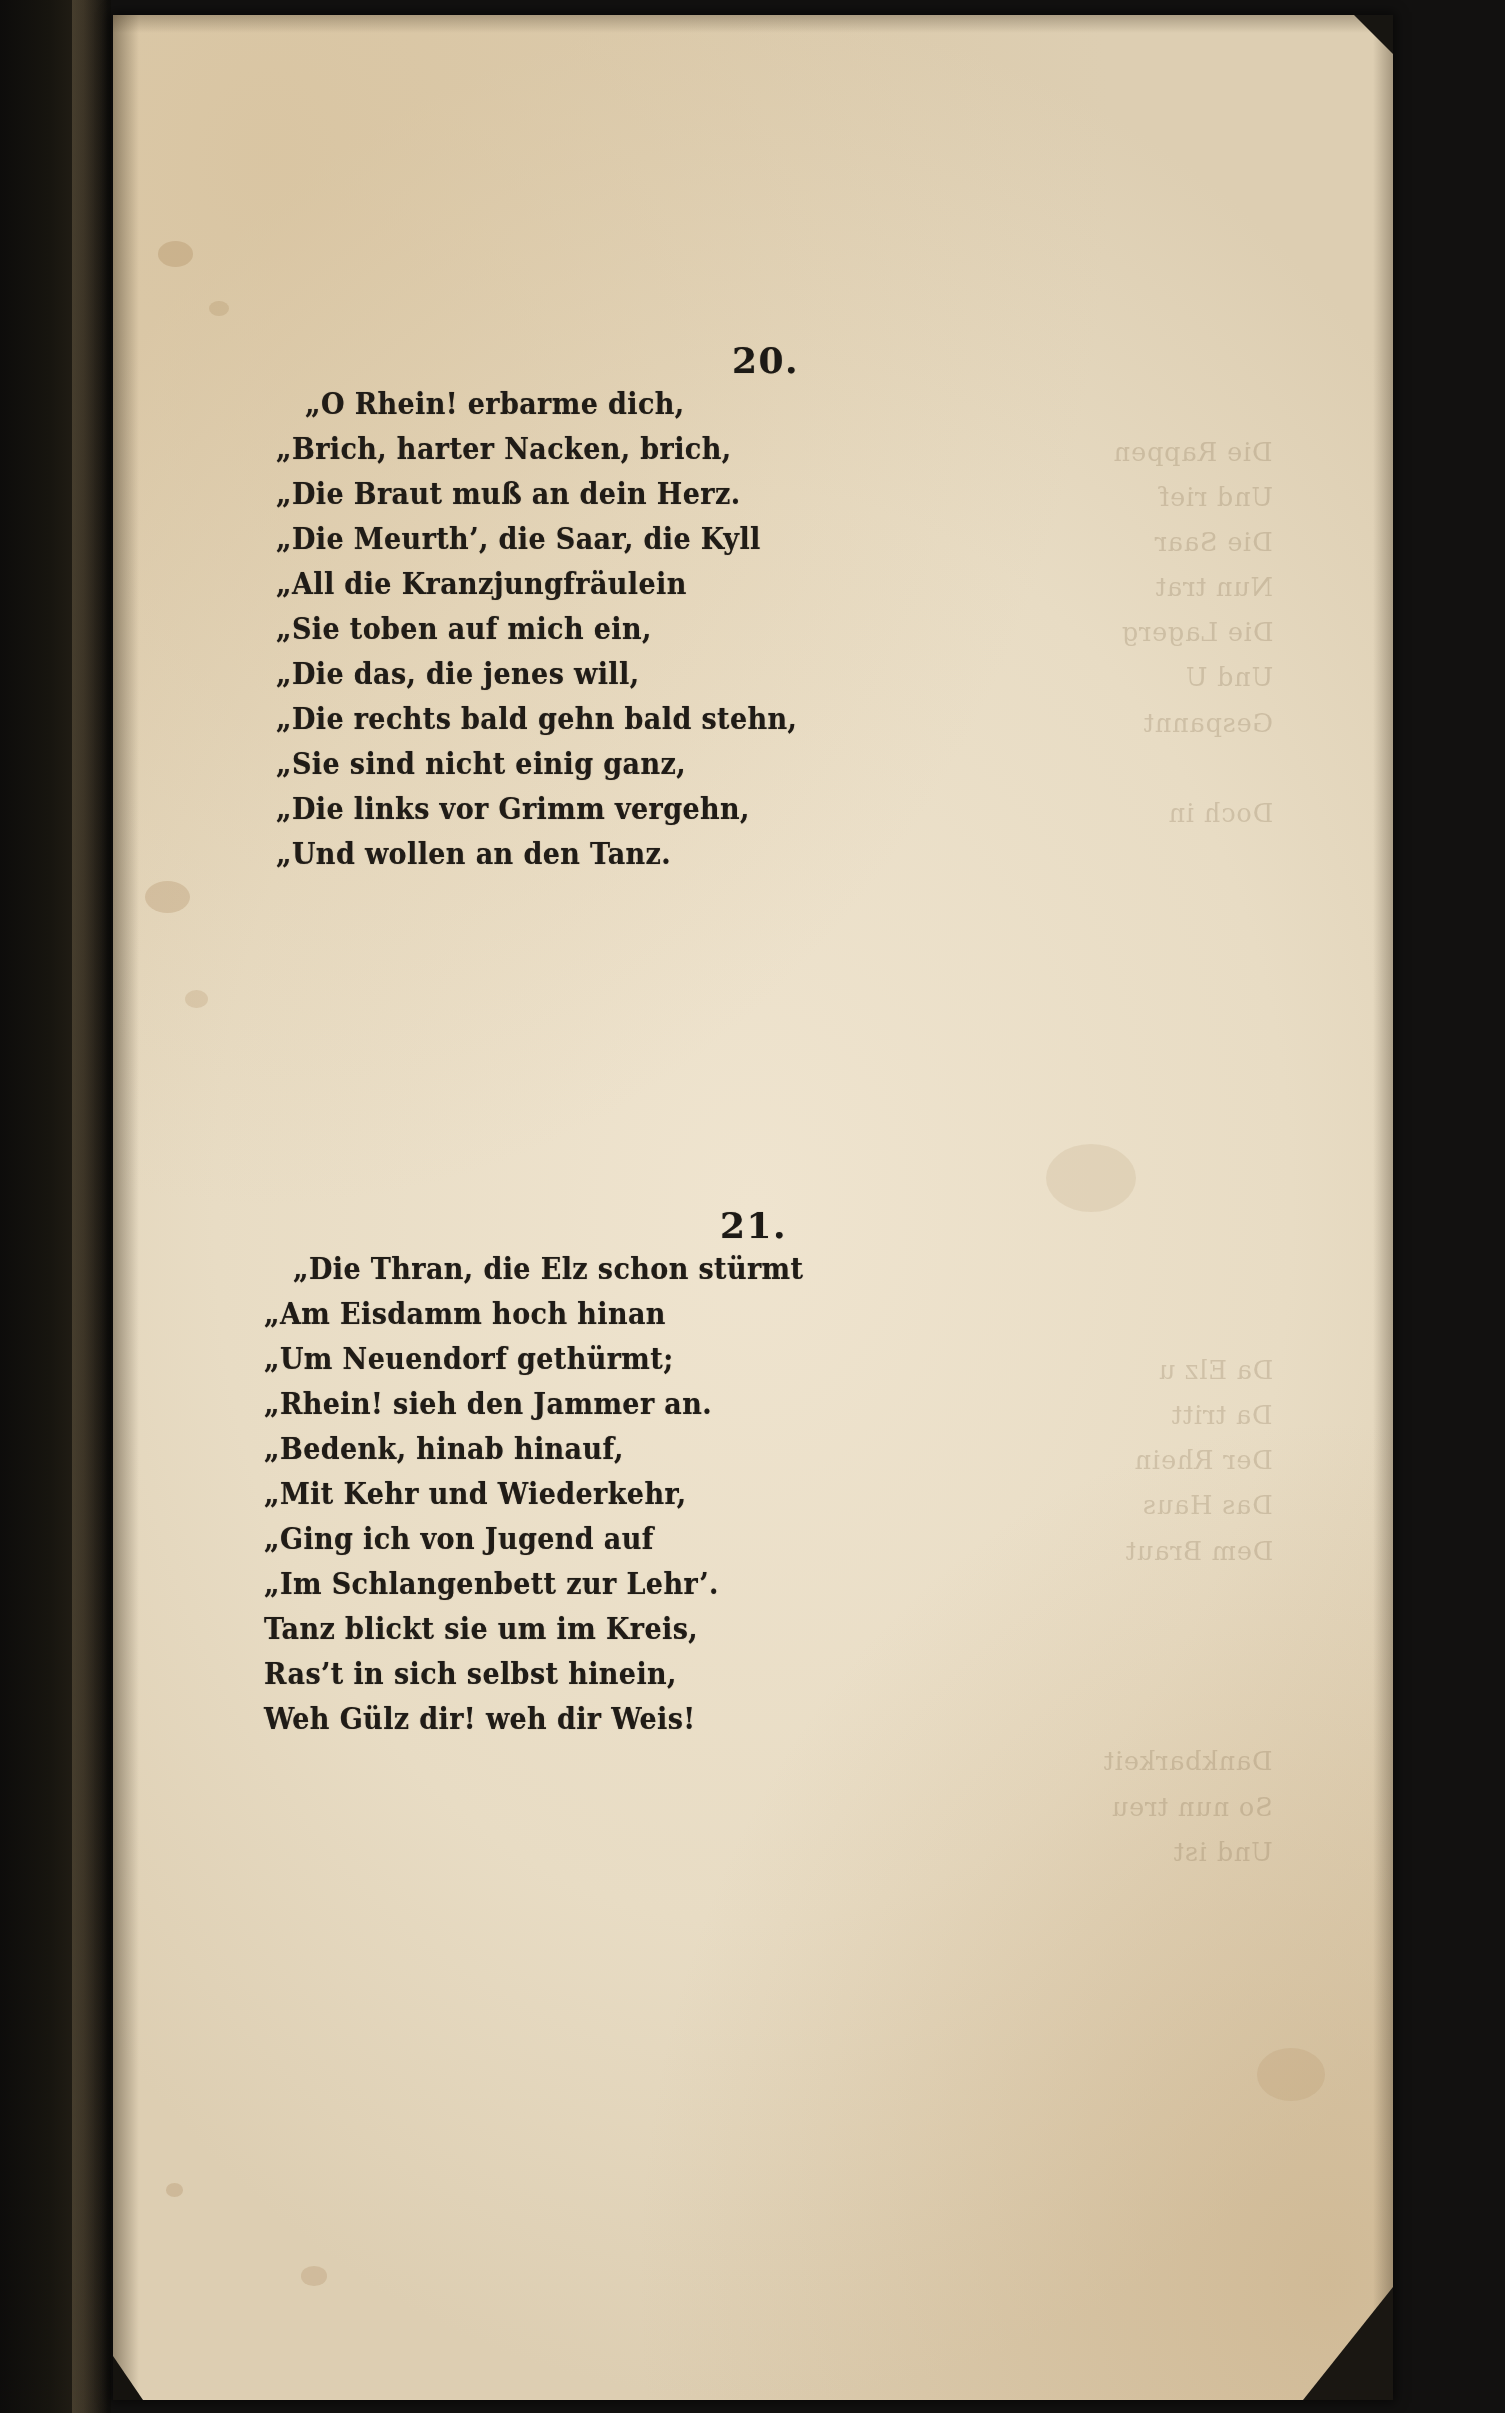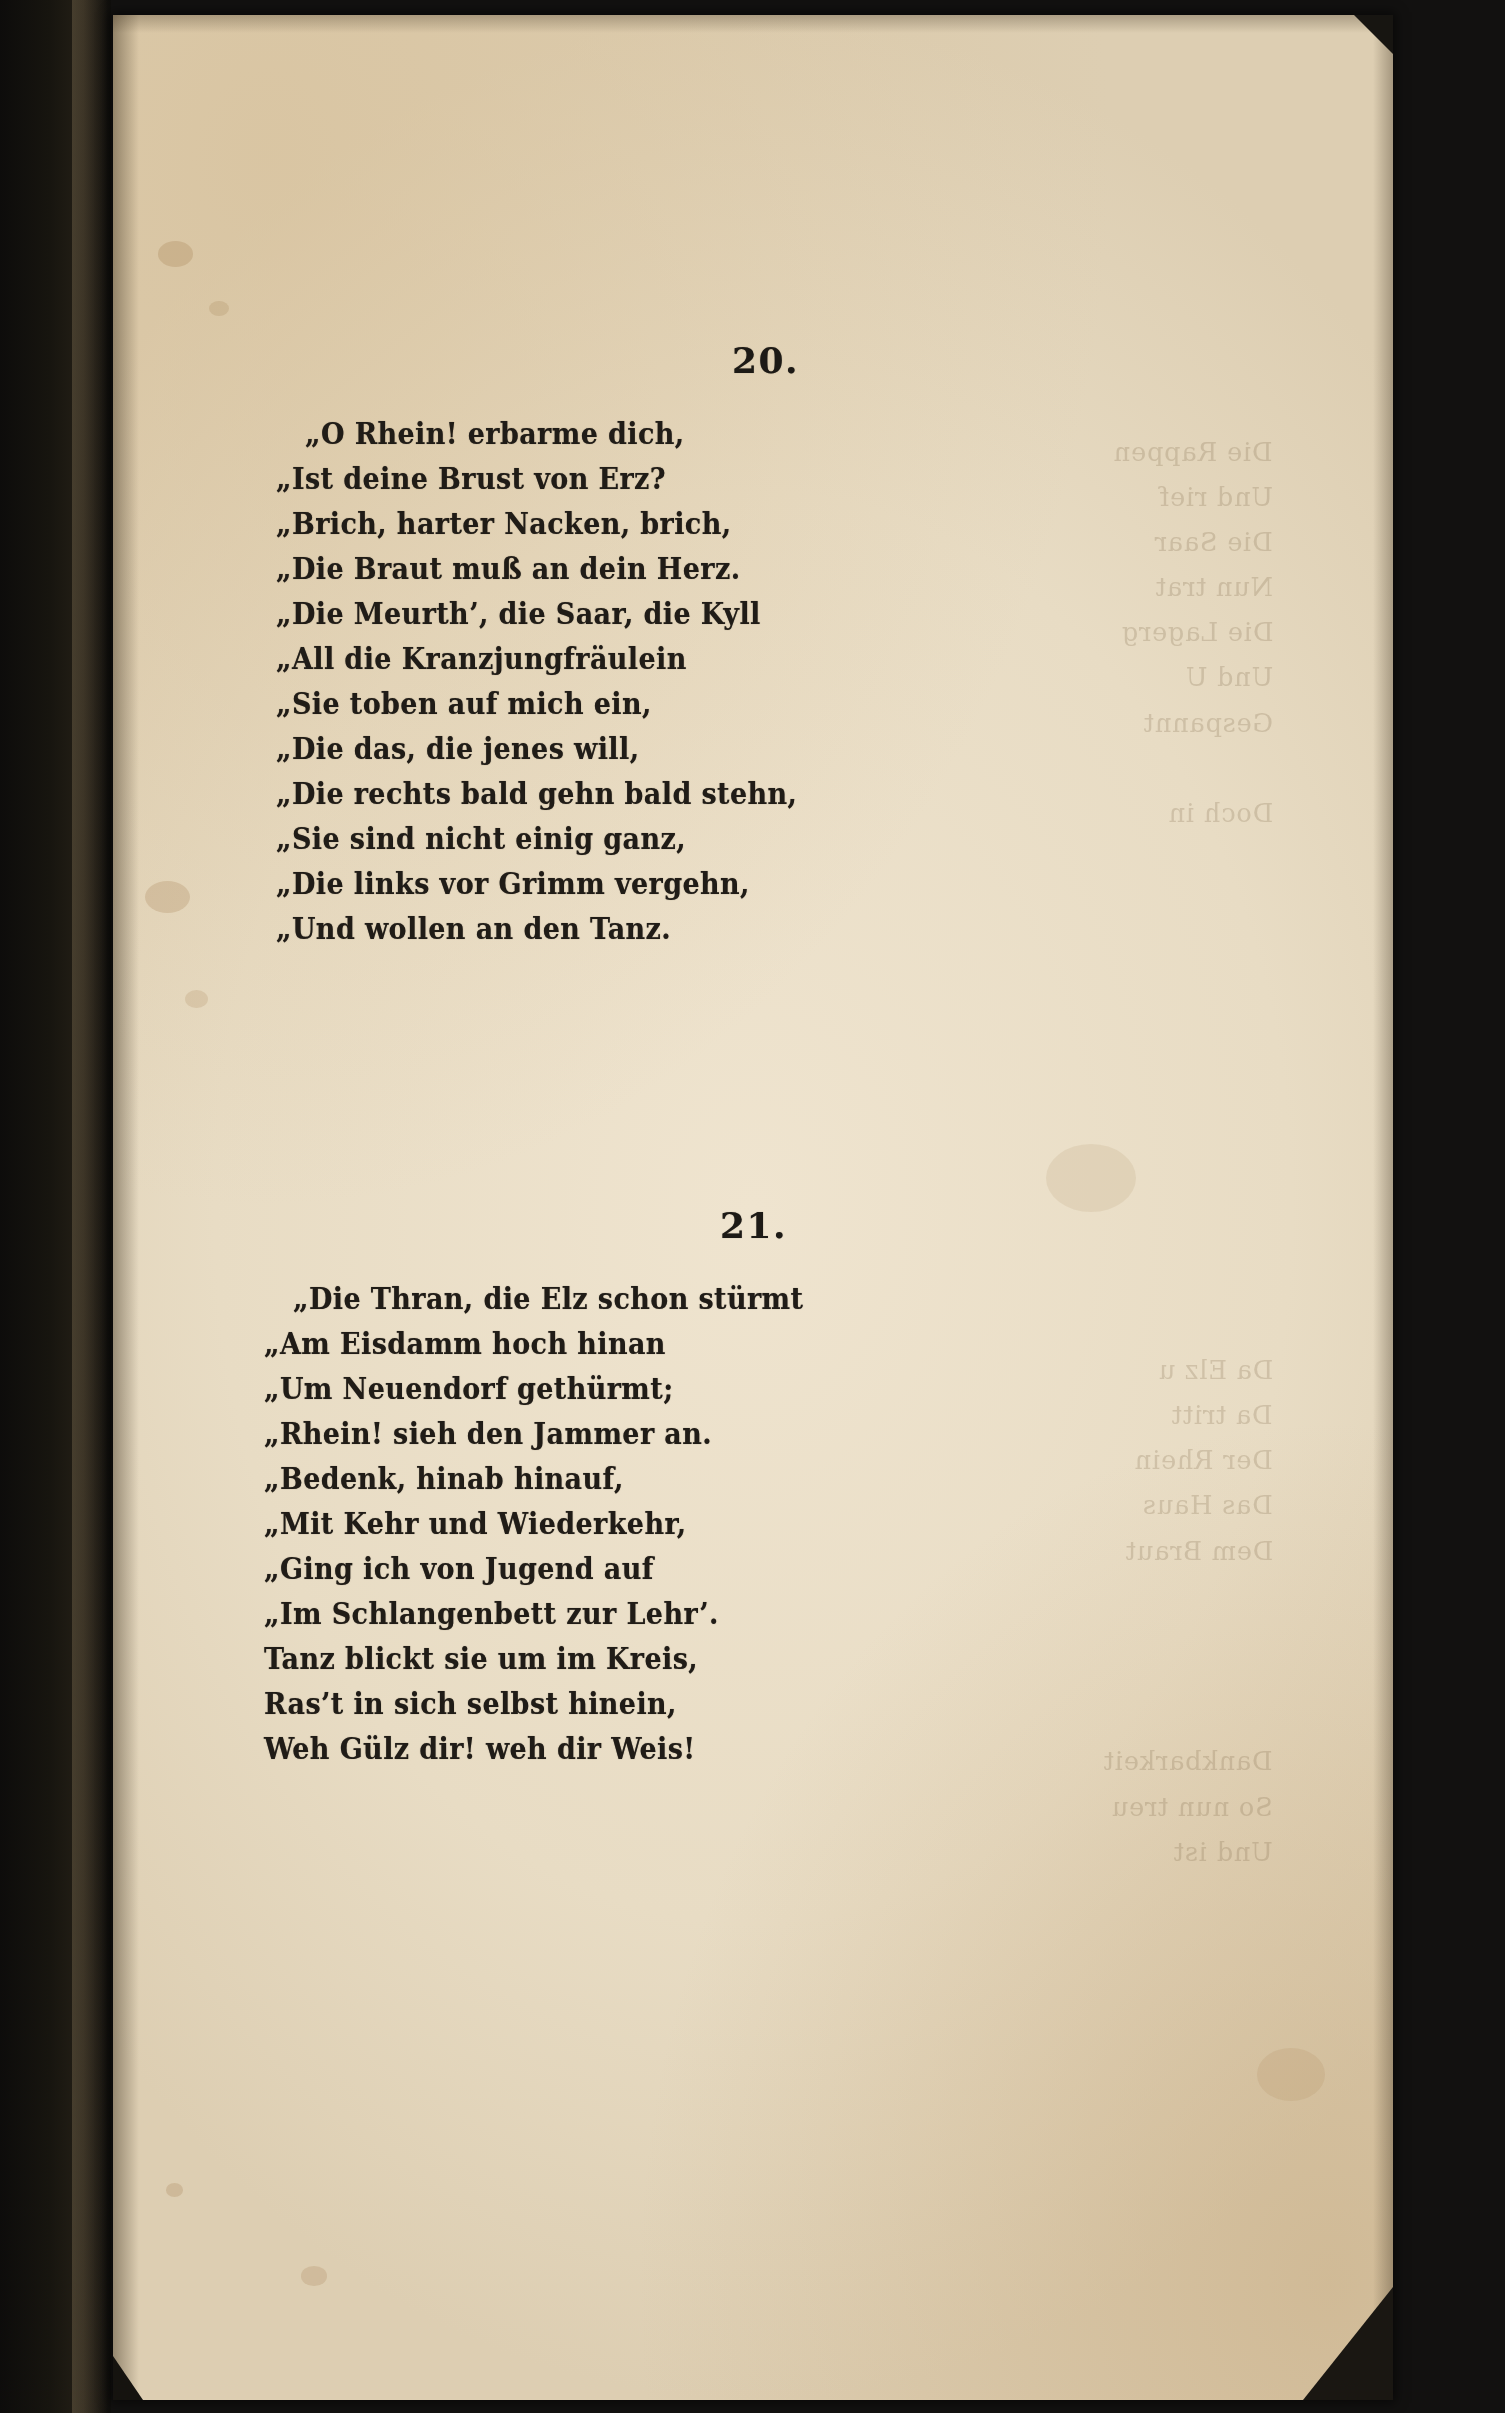--- a/index.html
+++ b/index.html
@@ -148,21 +148,21 @@
     font-weight: bold;
     font-style: normal;
     font-stretch: semi-condensed;
   }
 
   .indent-1 { padding-left: 29px; }
 
   .block-20 { position: absolute; left: 12px; top: 324px; width: 979px; }
   .block-21 { position: absolute; left: 0; top: 1189px; width: 979px; }
 
-  .verses { margin-top: 30px; }
+  .verses { }
 </style>
 </head>
 <body>
 
 <div id="scan">
 
   <div class="gutter-left">
     <div class="sheen"></div>
   </div>
 
@@ -197,21 +197,20 @@
     <div class="bleed" style="top:1731px;">Dankbarkeit</div>
     <div class="bleed" style="top:1777px;">So nun treu</div>
     <div class="bleed" style="top:1822px;">Und ist</div>
 
     <div class="text-col">
 
       <div class="block-20">
         <div class="stanza-num">20.</div>
         <div class="verses">
           <div class="verse-line fraktur indent-1">„O Rhein! erbarme dich,</div>
-          <div class="verse-line fraktur">„Ist deine Brust von Erz?</div>
           <div class="verse-line fraktur">„Brich, harter Nacken, brich,</div>
           <div class="verse-line fraktur">„Die Braut muß an dein Herz.</div>
           <div class="verse-line fraktur">„Die Meurth’, die Saar, die Kyll</div>
           <div class="verse-line fraktur">„All die Kranzjungfräulein</div>
           <div class="verse-line fraktur">„Sie toben auf mich ein,</div>
           <div class="verse-line fraktur">„Die das, die jenes will,</div>
           <div class="verse-line fraktur">„Die rechts bald gehn bald stehn,</div>
           <div class="verse-line fraktur">„Sie sind nicht einig ganz,</div>
           <div class="verse-line fraktur">„Die links vor Grimm vergehn,</div>
           <div class="verse-line fraktur">„Und wollen an den Tanz.</div>

